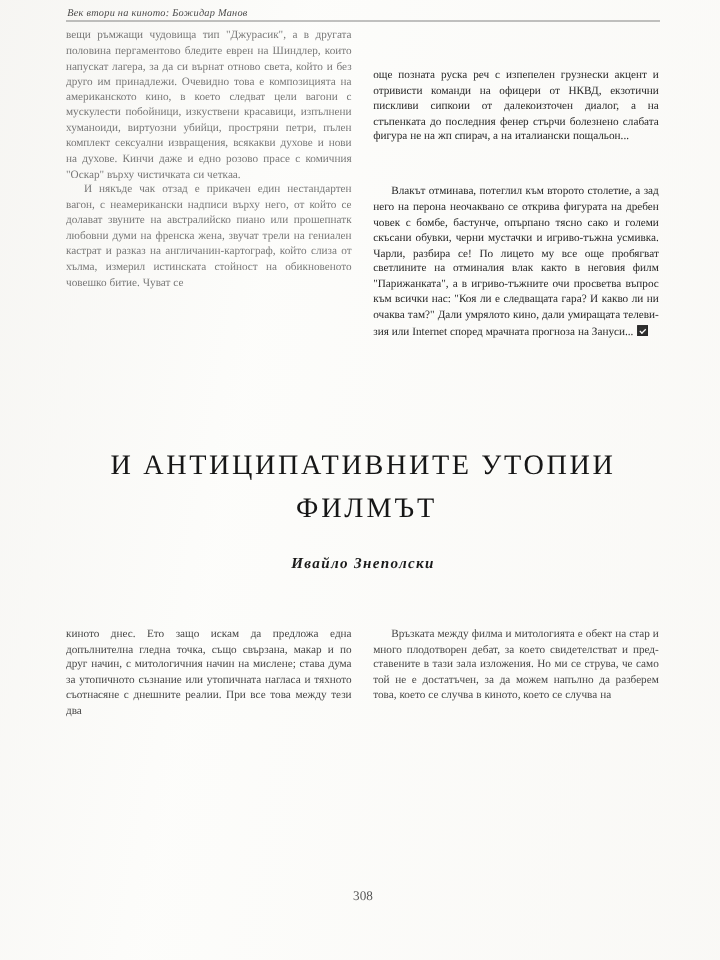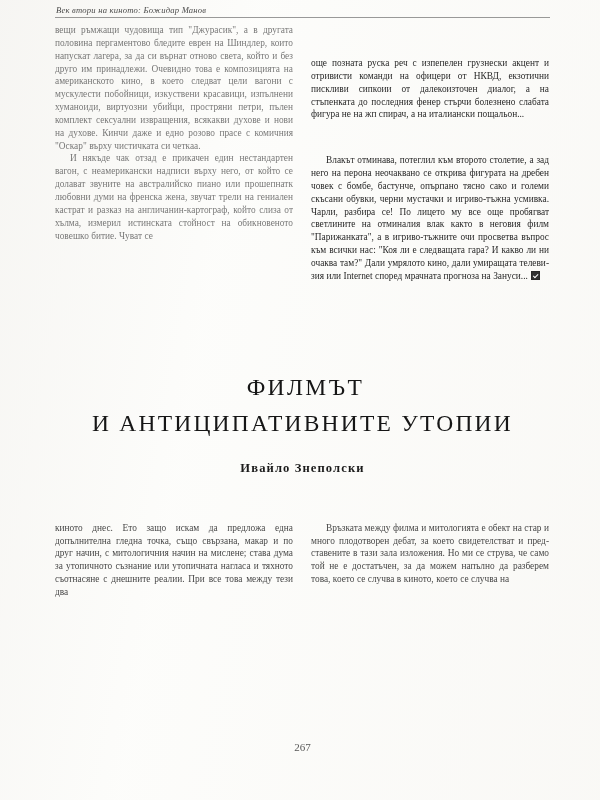--- a/index.html
+++ b/index.html
@@ -122,20 +122,21 @@
     filter: blur(0.2px);
   }
   .title-line.l1 { padding-left: 6px; }
   .title-line.l2 { font-size: 23.5px; letter-spacing: 2.2px; }
 
   .author {
     margin-top: 20px;
     text-align: center;
     font-size: 12.6px;
     font-weight: bold;
+    font-style: italic;
     letter-spacing: 1.1px;
     color: #1b1b1b;
     filter: blur(0.25px);
   }
 
   
   .body-block { margin-top: 46px; }
   .body-block .para {
     color: #333;
     filter: blur(0.3px) contrast(0.95);
@@ -168,29 +169,29 @@
         <p class="para">вещи ръмжащи чудовища тип "Джурасик", а в другата половина пергаментово бледите еврен на Шиндлер, които напускат лагера, за да си върнат отново света, който и без друго им принадлежи. Очевидно това е композицията на американското кино, в което следват цели вагони с мускулести побойници, изкуствени краса­вици, изпълнени хуманоиди, виртуозни убийци, простряни петри, пълен ком­плект сексуални извращения, всякакви духове и нови на духове. Кинчи даже и едно розово прасе с комичния "Оскар" върху чистичката си четкаа.</p>
         <p class="para indent">И някъде чак отзад е прикачен един нестандартен вагон, с неамерикански над­писи върху него, от който се долават зву­ните на австралийско пиано или прошеп­натк любовни думи на френска жена, зву­чат трели на гениален кастрат и разказ на англичанин-картограф, който слиза от хълма, измерил истинската стойност на обикновеното човешко битие. Чуват се</p>
       </div>
       <div class="col right faded">
         <p class="para">още позната руска реч с изпепелен гру­знески акцент и отривисти команди на офицери от НКВД, екзотични пискливи сипкоии от далекоизточен диалог, а на стъпенката до последния фенер стърчи болезнено слабата фигура не на жп спи­рач, а на италиански пощальон...</p>
         <p class="para indent"><span>Влакът отминава, потеглил към вто­рото столетие, а зад него на перона не­очаквано се открива фигурата на дребен човек с бомбе, бастунче, опърпано тясно сако и големи скъсани обувки, черни мус­тачки и игриво-тъжна усмивка. Чарли, разбира се! По лицето му все още про­бягват светлините на отминалия влак как­то в неговия филм "Парижанката", а в игриво-тъжните очи просветва въпрос към всички нас: "Коя ли е следващата гара? И какво ли ни очаква там?" Дали умрялото кино, дали умиращата телеви­зия или Internet според мрачната прогно­за на Зануси...</span><span class="endmark"></span></p>
       </div>
     </div>
 
     <div class="title-block">
+      <div class="title-line l2">И АНТИЦИПАТИВНИТЕ УТОПИИ</div>
       <div class="title-line l1">ФИЛМЪТ</div>
-      <div class="title-line l2">И АНТИЦИПАТИВНИТЕ УТОПИИ</div>
     </div>
     <div class="author">Ивайло Знеполски</div>
 
     <div class="cols body-block">
       <div class="col right">
         <p class="para">киното днес. Ето защо искам да предло­жа една допълнителна гледна точка, също свързана, макар и по друг начин, с мито­логичния начин на мислене; става дума за утопичното съзнание или утопичната нагласа и тяхното съотнасяне с днешни­те реалии. При все това между тези два</p>
       </div>
       <div class="col left">
         <p class="para indent">Връзката между филма и митоло­гията е обект на стар и много плодотво­рен дебат, за което свидетелстват и пред­ставените в тази зала изложения. Но ми се струва, че само той не е достатъчен, за да можем напълно да разберем това, кое­то се случва в киното, което се случва на</p>
       </div>
     </div>
 
-    <div class="folio">267</div>
+    <div class="folio">308</div>
   </div>
 </div>
 
 </body></html>

